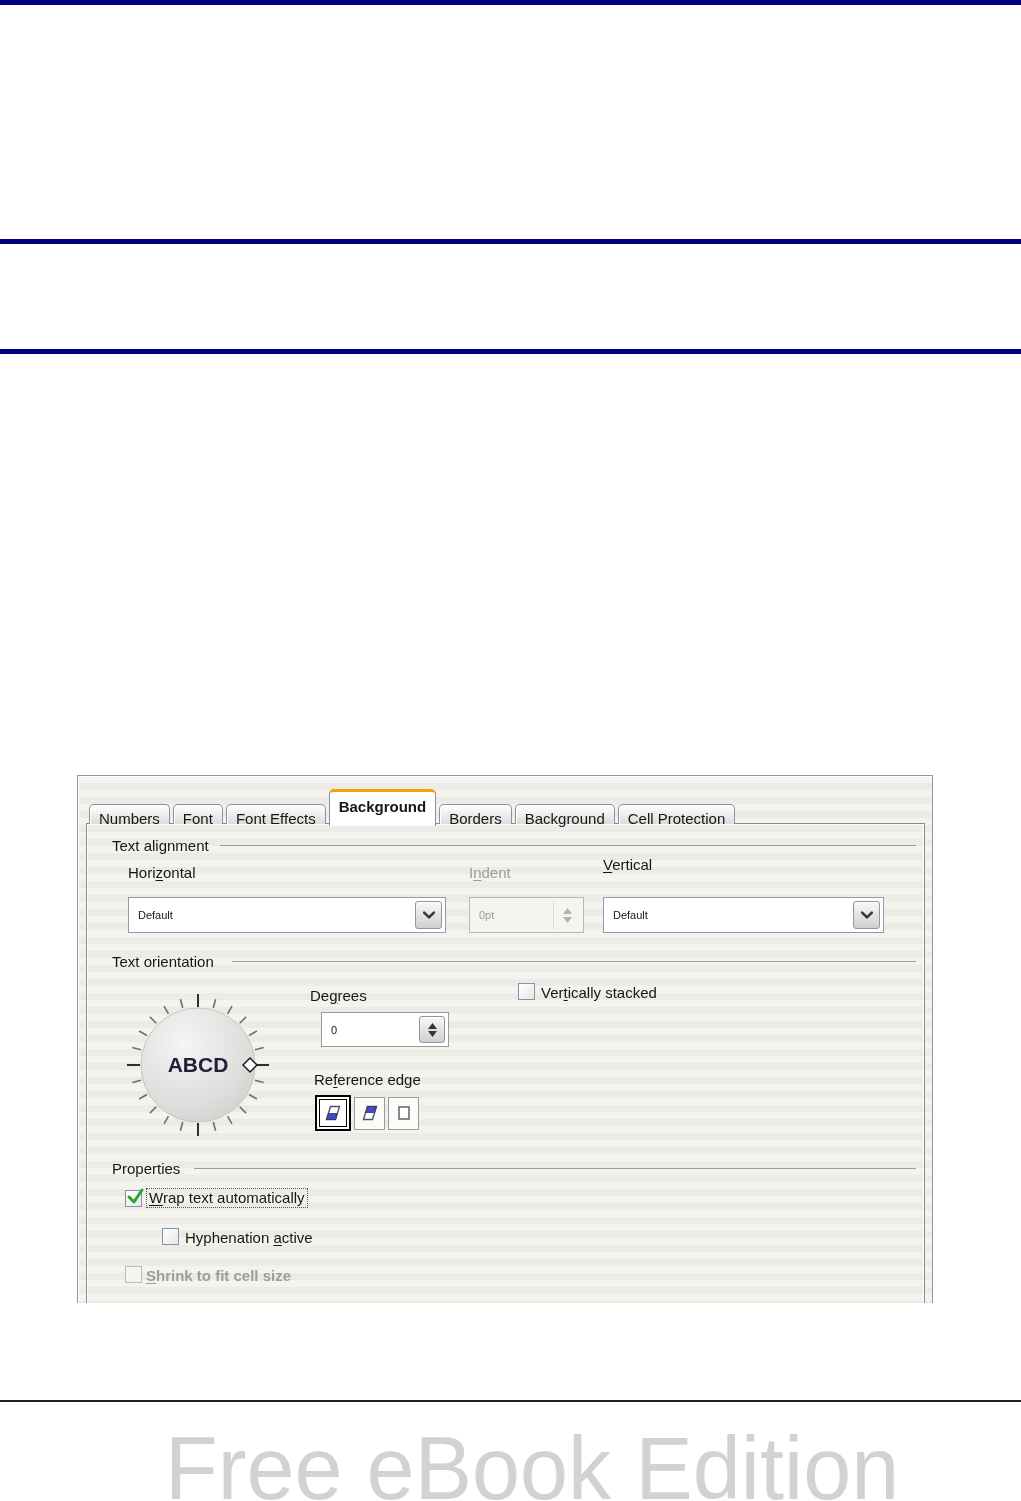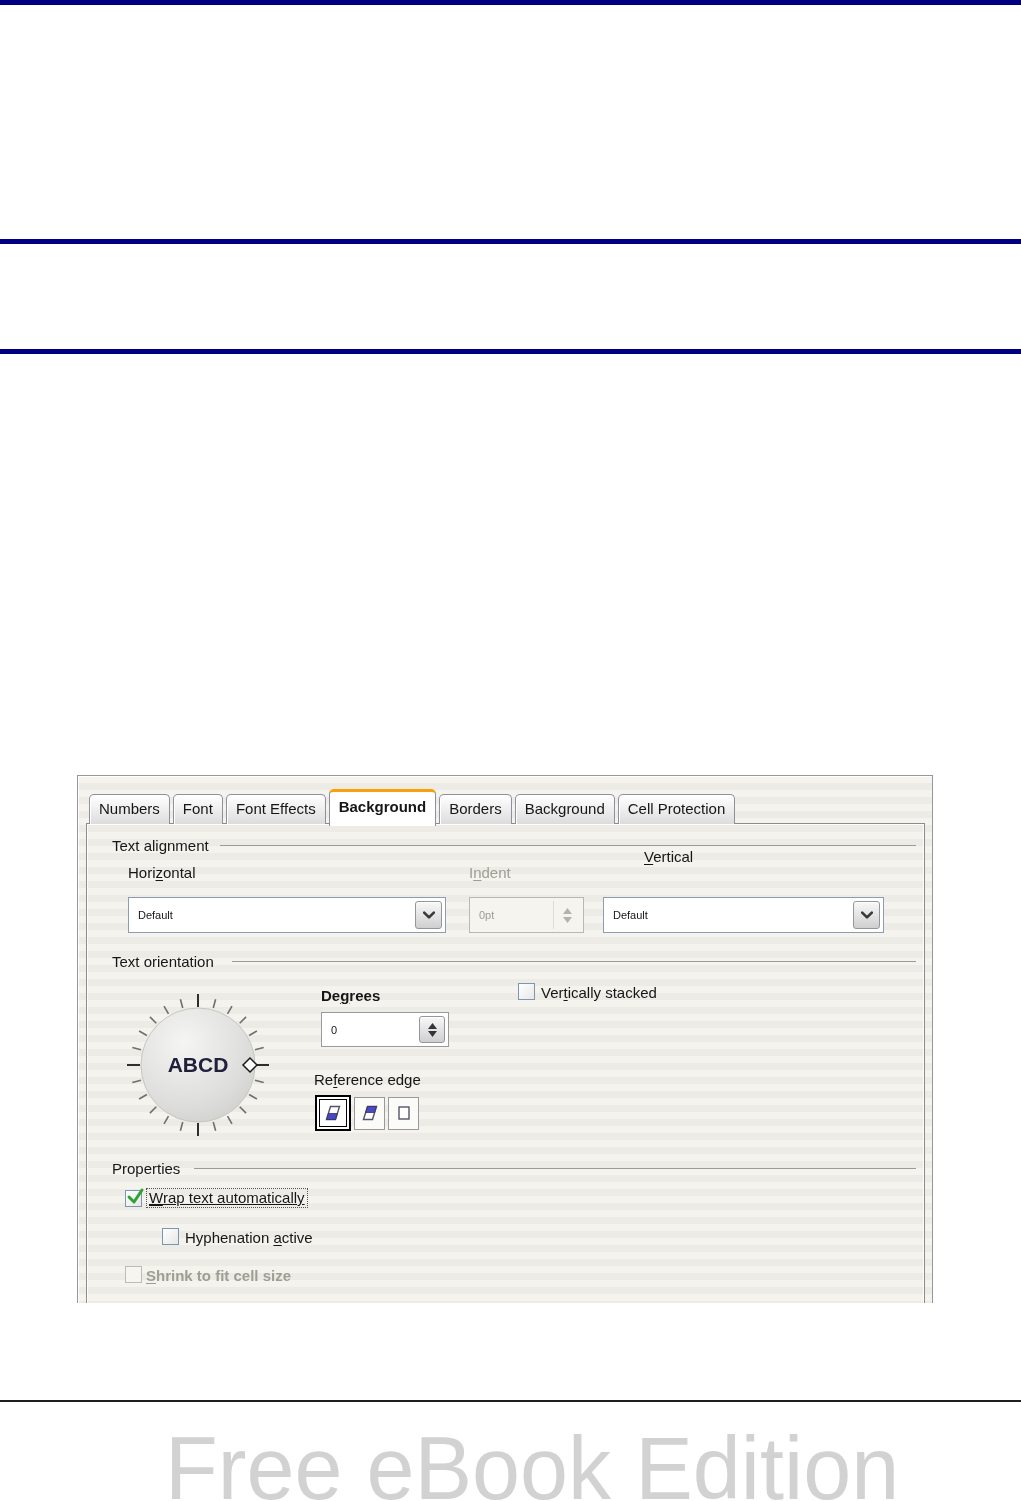--- a/index.html
+++ b/index.html
@@ -27,21 +27,21 @@
     box-shadow:inset 1px 1px 0 rgba(255,255,255,.85);
     font-size:15px;color:#161616;
   }
   .pane{
     position:absolute;left:8px;top:47px;width:839px;bottom:0;
     box-sizing:border-box;border:1px solid #8c8c8c;border-bottom:none;
     box-shadow:inset 0 1px 0 #fdfdfd,inset 1px 0 0 #fdfdfd,inset -1px 0 0 #fdfdfd;
   }
   .tabstrip{position:absolute;left:11px;top:14px;height:34px;display:flex;align-items:flex-end;z-index:2;}
   .tab{
-    box-sizing:border-box;height:30px;padding:5px 9px 0;margin-right:3px;white-space:nowrap;
+    box-sizing:border-box;height:20px;padding:5px 9px 0;margin-right:3px;white-space:nowrap;
     background:linear-gradient(180deg,#ffffff,#f0f0f0 45%,#dcdcdc);
     border:1px solid #8f8f9e;border-bottom:none;border-radius:5px 5px 0 0;
     box-shadow:inset 0 1px 0 #fff,inset 1px 0 0 #fff;font-size:15px;cursor:default;
   }
   .tab.selected{
     height:37px;padding-top:6px;background:#ffffff;border-top:3px solid #f9a008;
     font-weight:bold;margin-bottom:-2px;position:relative;z-index:3;
   }
   .lbl{position:absolute;white-space:nowrap;z-index:2;}
   .lbl .ac{text-decoration:underline;text-underline-offset:2px;}
@@ -62,21 +62,21 @@
   }
   .spinfield.disabled{background:#f5f4ef;border-color:#b9b9b1;color:#9c9c94;}
   .spin-dis{width:26px;height:28px;display:flex;flex-direction:column;align-items:center;justify-content:center;gap:3px;border-left:1px solid #ddddd3;}
 
   .cb{
     position:absolute;width:17px;height:17px;box-sizing:border-box;z-index:2;
     border:1px solid #7d96b0;background:linear-gradient(135deg,#ffffff,#e7e7e7);
   }
   .cb.disabled{border-color:#bdbdb3;background:#f6f5f0;}
   .cb .check{position:absolute;left:0;top:-4px;}
-  .focus-dotted{border:1px dotted #555;padding:0 2px 1px;text-decoration:underline;}
+  .focus-dotted{border:1px dotted #555;padding:0 2px 1px;}
 
   .refbtns{position:absolute;left:237px;top:319px;display:flex;gap:3px;align-items:center;z-index:2;}
   .refbtn{
     box-sizing:border-box;width:31px;height:33px;border:1px solid #9a9a9e;background:#fbfbf8;
     display:flex;align-items:center;justify-content:center;
   }
   .refbtn.selected{
     width:36px;height:36px;border:2px solid #000;
     box-shadow:inset 0 0 0 2px #fff,inset 0 0 0 3px #000;background:#fff;
   }
@@ -102,21 +102,21 @@
     <div class="tab">Cell Protection</div>
   </div>
 
   <div class="pane"></div>
 
   <div class="lbl" style="left:34px;top:61px;">Text alignment</div>
   <div class="sep" style="left:142px;top:69px;width:696px;"></div>
 
   <div class="lbl" style="left:50px;top:88px;"><span>Hori</span><span class="ac">z</span><span>ontal</span></div>
   <div class="lbl dis" style="left:391px;top:88px;"><span>I</span><span class="ac">n</span><span>dent</span></div>
-  <div class="lbl" style="left:525px;top:72px;margin-left:41px;"><span></span><span class="ac">V</span><span>ertical</span></div>
+  <div class="lbl" style="left:525px;top:80px;"><span></span><span class="ac">V</span><span>ertical</span></div>
 
   <div class="select" style="left:50px;top:121px;width:318px;">
     <span class="val">Default</span>
     <span class="btn3d">
       <svg width="12" height="8" viewBox="0 0 10 6">
           <path d="M1 1 L5 5 L9 1" stroke="#3a3a3e" stroke-width="2.2" fill="none" stroke-linecap="round" stroke-linejoin="round"></path>
         </svg>
     </span>
   </div>
 
@@ -176,21 +176,21 @@
       <line x1="140" y1="72" x2="149" y2="72" stroke="#6f6f6f" stroke-width="1.6" transform="rotate(300 81 72)"></line>
       <line x1="140" y1="72" x2="149" y2="72" stroke="#6f6f6f" stroke-width="1.6" transform="rotate(315 81 72)"></line>
       <line x1="140" y1="72" x2="149" y2="72" stroke="#6f6f6f" stroke-width="1.6" transform="rotate(330 81 72)"></line>
       <line x1="140" y1="72" x2="149" y2="72" stroke="#6f6f6f" stroke-width="1.6" transform="rotate(345 81 72)"></line>
     </g>
     <circle cx="81" cy="72" r="57" fill="url(#dg)" stroke="#c6c6c2" stroke-width="1"></circle>
     <text x="81" y="79" text-anchor="middle" font-size="21" font-weight="bold" fill="#20203c">ABCD</text>
     <polygon points="126,72 133,65 140,72 133,79" fill="#fafafa" stroke="#1a1a1a" stroke-width="1.5"></polygon>
   </svg>
 
-  <div class="lbl" style="left:243px;top:211px;font-weight:bold;"><span>De</span><span class="ac">g</span><span>rees</span></div>
+  <div class="lbl" style="left:232px;top:211px;"><span>De</span><span class="ac">g</span><span>rees</span></div>
 
   <div class="spinfield" style="left:243px;top:236px;width:128px;height:35px;border-color:#9a9a9e;">
     <span class="val">0</span>
     <span class="btn3d" style="width:26px;height:27px;">
       <svg width="9" height="6" viewBox="0 0 9 6">
           <path d="M4.5 0 L9 6 L0 6 Z" fill="#33333a"></path>
         </svg>
       <svg width="9" height="6" viewBox="0 0 9 6">
           <path d="M0 0 L9 0 L4.5 6 Z" fill="#33333a"></path>
         </svg>

